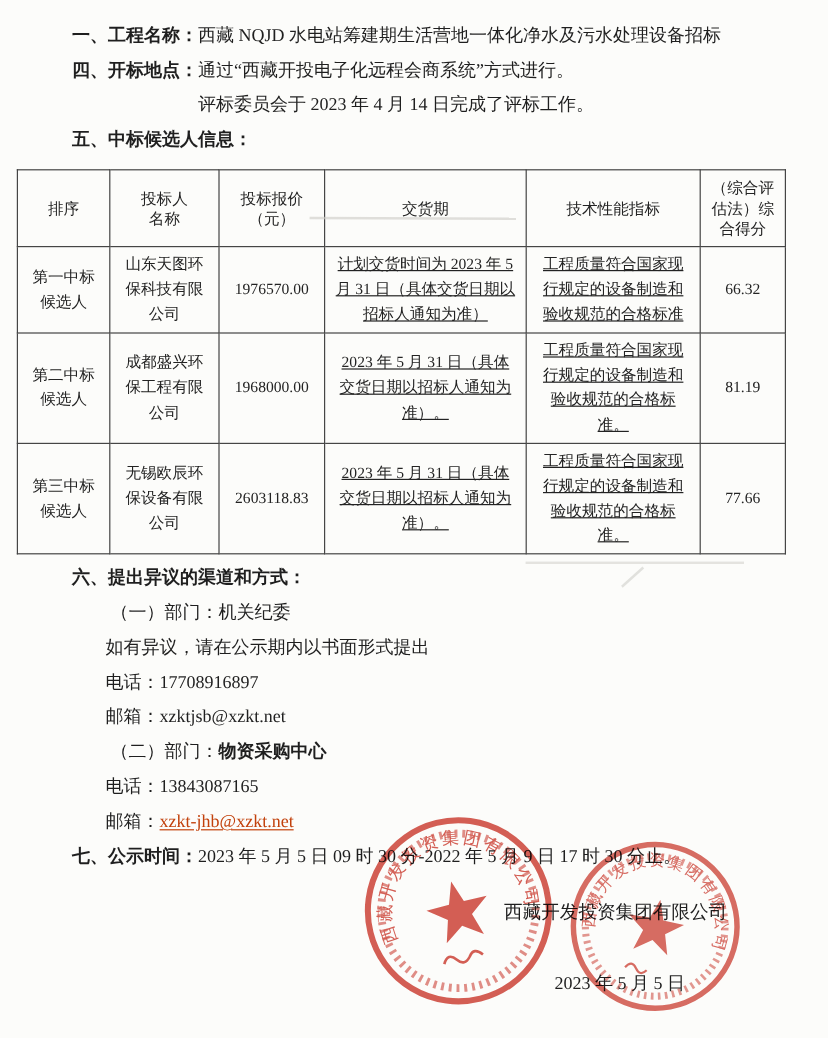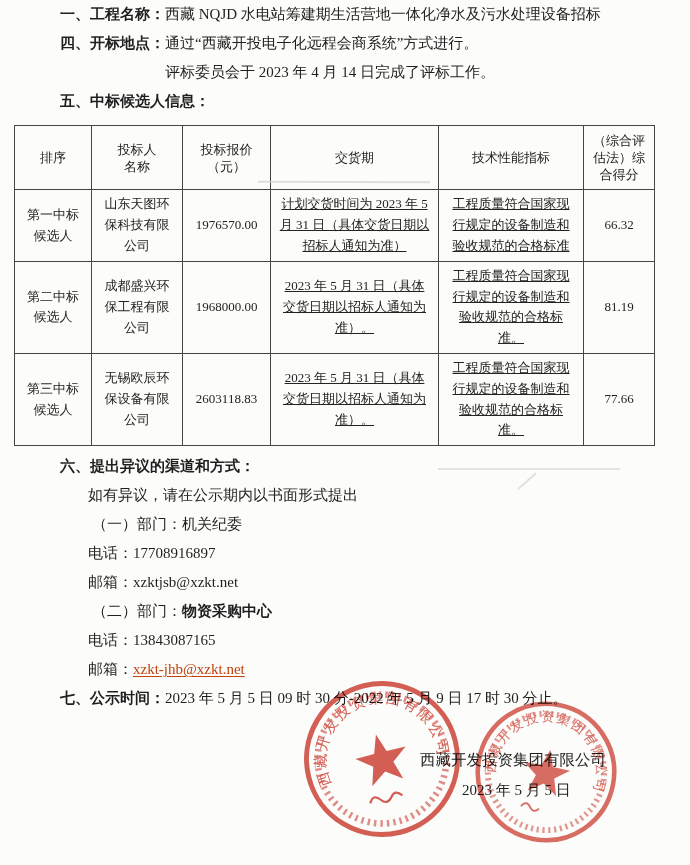--- a/index.html
+++ b/index.html
@@ -4,21 +4,21 @@
 <style>
   html,body { margin:0; padding:0; }
   body {
     width:690px; height:865px;
     background:#e8e8e6;
     font-family:"Liberation Serif","DejaVu Serif",serif;
   }
   .page {
     position:relative; width:690px; height:865px; overflow:hidden;
     background:#fcfcfa; color:#1f1f1f;
-    padding-top:0; box-sizing:border-box;
+    padding-top:16px; box-sizing:border-box;
   }
   .line { font-size:15px; line-height:29px; white-space:nowrap; }
   .sec  { padding-left:60px; }
   .cont { padding-left:165px; }
   .sub1 { padding-left:88px; }
   .sub2 { padding-left:92px; }
   .b    { font-weight:bold; }
 
   table.cand {
     margin:9px 0 0 14px; width:640px;
@@ -37,21 +37,21 @@
 
   .objection-block { margin-top:6px; }
 
   .maillink { color:#c2410c; text-decoration:underline; text-underline-offset:2px; }
 
   .signature-company {
     position:absolute; left:420px; top:750px;
     font-size:15.5px; z-index:2; white-space:nowrap;
   }
   .signature-date {
-    position:absolute; left:462px; top:781px;
+    position:absolute; left:462px; top:810px;
     font-size:15px; z-index:2; white-space:nowrap;
   }
 
   .stamp { position:absolute; z-index:5; mix-blend-mode:multiply; }
   .stamp-left  { left:299px; top:676px; width:166px; height:166px; opacity:.85; transform:rotate(-14deg); }
   .stamp-right { left:471px; top:697px; width:150px; height:150px; opacity:.78; transform:rotate(11deg); }
 
   .artifact { position:absolute; background:#cfcec9; z-index:1; }
   .artifact-a { left:258px; top:181px; width:172px; height:2px; opacity:.65; transform:rotate(.2deg); }
   .artifact-b { left:438px; top:468px; width:182px; height:2px; opacity:.55; }
@@ -125,26 +125,26 @@
         <td class="l">工程质量符合国家现行规定的设备制造和验收规范的合格标准。</td>
         <td>77.66</td>
       </tr>
     </tbody>
   </table>
 
   <div class="objection-block">
     <div class="line sec">
       <span class="b">六、</span><span class="b">提出异议的渠道和方式：</span>
     </div>
+    <div class="line sub2">
+      <span>（一）部门：</span><span>机关纪委</span>
+    </div>
+
     <div class="line sub1">
       <span>如有异议，请在公示期内以书面形式提出</span>
-    </div>
-
-    <div class="line sub2">
-      <span>（一）部门：</span><span>机关纪委</span>
     </div>
     <div class="line sub1">
       <span>电话：</span><span>17708916897</span>
     </div>
     <div class="line sub1">
       <span>邮箱：</span><span>xzktjsb@xzkt.net</span>
     </div>
 
     <div class="line sub2">
       <span>（二）部门：</span><span class="b">物资采购中心</span>

